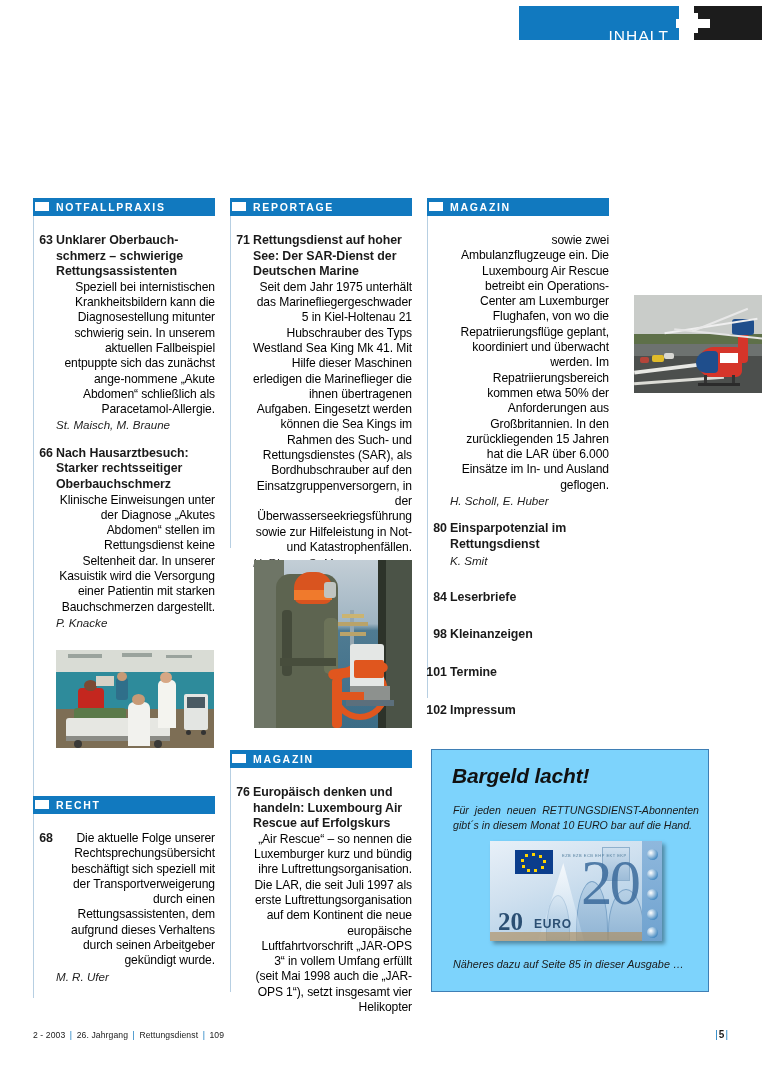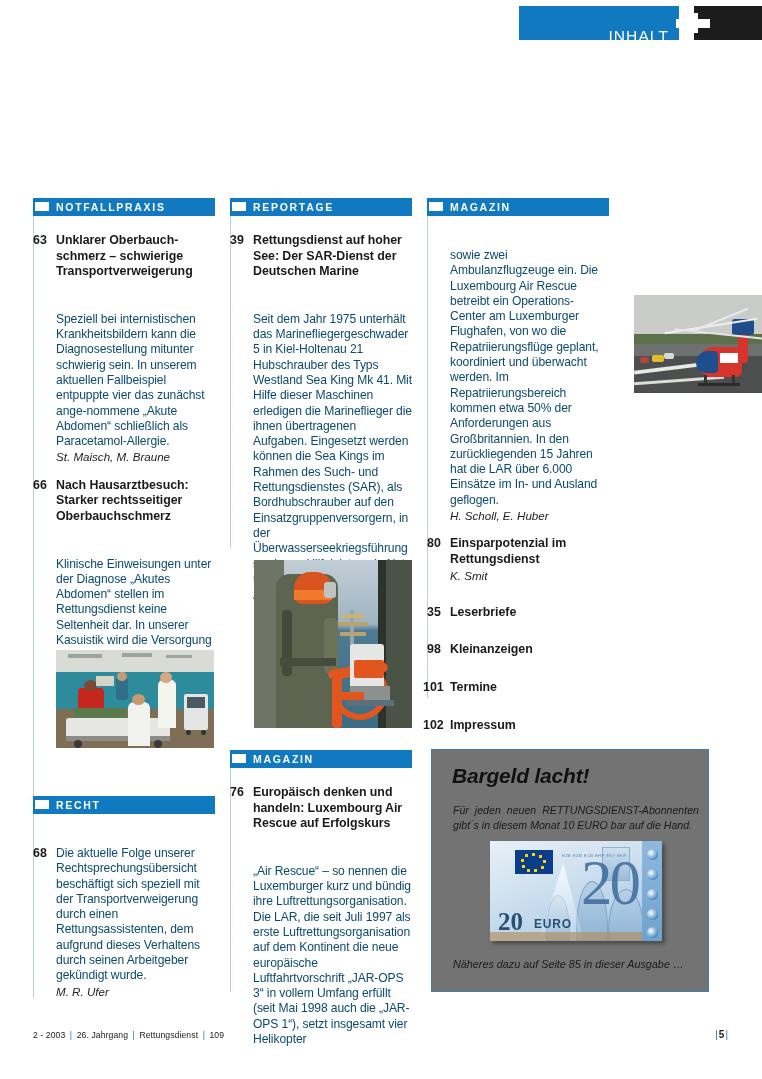--- a/index.html
+++ b/index.html
@@ -126,41 +126,40 @@
   .entry {
     position: relative;
     padding-left: 23px;
     margin-bottom: 13px;
   }
   .entry .pg {
     position: absolute;
     left: 0;
     top: 0;
     width: 20px;
-    text-align: left;
+    text-align: right;
     font-size: 12.4px;
     font-weight: 700;
     color: #1a1a1a;
     line-height: 15.6px;
   }
   .entry .ttl {
     font-size: 12.4px;
     font-weight: 700;
     color: #1a1a1a;
     line-height: 15.6px;
     letter-spacing: -0.05px;
   }
   .entry .body {
     font-size: 12.1px;
     font-weight: 400;
-    color: #0c4a6e;
+    color: #000000;
     line-height: 15.3px;
     letter-spacing: -0.1px;
-    text-align: left;
-    margin-top: 32px;
+    text-align: right;
   }
   .entry .auth {
     font-size: 11.6px;
     font-style: italic;
     color: #222222;
     line-height: 15.3px;
   }
   .entry.simple { margin-bottom: 22px; }
   .entry.simple .ttl { line-height: 15.6px; }
 
@@ -195,21 +194,21 @@
   }
 
   
   #adbox {
     position: absolute;
     left: 431px;
     top: 749px;
     width: 278px;
     height: 243px;
     border: 1px solid #3f7fb5;
-    background: #737373;
+    background: #7dd3fc;
     box-sizing: border-box;
   }
   #adbox .ad-title {
     position: absolute;
     left: 20px;
     top: 14px;
     font-size: 21px;
     font-weight: 700;
     font-style: italic;
     color: #111111;
@@ -367,22 +366,22 @@
   <div class="col" id="col1">
     <div class="col-rule" style="height:800px;"></div>
 
     <div class="secbar">
       <div class="tab"></div>
       <div class="secbar-label">NOTFALLPRAXIS</div>
     </div>
 
     <div class="entry">
       <div class="pg">63</div>
-      <div class="ttl">Unklarer Oberbauch-schmerz – schwierige Transportverweigerung</div>
-      <div class="body">Speziell bei internistischen Krankheitsbildern kann die Diagnosestellung mitunter schwierig sein. In unserem aktuellen Fallbeispiel entpuppte vier das zunächst ange-nommene „Akute Abdomen“ schließlich als Paracetamol-Allergie.</div>
+      <div class="ttl">Unklarer Oberbauch-schmerz – schwierige Rettungsassistenten</div>
+      <div class="body">Speziell bei internistischen Krankheitsbildern kann die Diagnosestellung mitunter schwierig sein. In unserem aktuellen Fallbeispiel entpuppte sich das zunächst ange-nommene „Akute Abdomen“ schließlich als Paracetamol-Allergie.</div>
       <div class="auth">St. Maisch, M. Braune</div>
     </div>
 
     <div class="entry">
       <div class="pg">66</div>
       <div class="ttl">Nach Hausarztbesuch: Starker rechtsseitiger Oberbauchschmerz</div>
       <div class="body">Klinische Einweisungen unter der Diagnose „Akutes Abdomen“ stellen im Rettungsdienst keine Seltenheit dar. In unserer Kasuistik wird die Versorgung einer Patientin mit starken Bauchschmerzen dargestellt.</div>
       <div class="auth">P. Knacke</div>
     </div>
   </div>
@@ -430,21 +429,21 @@
     </div>
   </div>
 
   <div class="col" id="col2">
     <div class="col-rule" style="height:350px;"></div>
     <div class="secbar">
       <div class="tab"></div>
       <div class="secbar-label">REPORTAGE</div>
     </div>
     <div class="entry">
-      <div class="pg">39</div>
+      <div class="pg">71</div>
       <div class="ttl">Rettungsdienst auf hoher See: Der SAR-Dienst der Deutschen Marine</div>
       <div class="body">Seit dem Jahr 1975 unterhält das Marinefliegergeschwader 5 in Kiel-Holtenau 21 Hubschrauber des Typs Westland Sea King Mk 41. Mit Hilfe dieser Maschinen erledigen die Marineflieger die ihnen übertragenen Aufgaben. Eingesetzt werden können die Sea Kings im Rahmen des Such- und Rettungsdienstes (SAR), als Bordhubschrauber auf den Einsatzgruppenversorgern, in der Überwasserseekriegsführung sowie zur Hilfeleistung in Not- und Katastrophenfällen.</div>
       <div class="auth">H. Rieger, O. Meyer</div>
     </div>
   </div>
 
   <div class="photo" id="photo2">
     <div class="px" style="inset:0;background:linear-gradient(180deg,#c3ced6 0%,#9fb4c2 38%,#4f7b92 42%,#3c6c86 100%);"></div>
     <div class="px" style="left:0;top:0;width:30px;height:100%;background:#6e7566;"></div>
     <div class="px" style="right:0;top:0;width:26px;height:100%;background:#4b5347;"></div>
@@ -495,21 +494,21 @@
       <div class="auth">H. Scholl, E. Huber</div>
     </div>
 
     <div class="entry" style="">
       <div class="pg">80</div>
       <div class="ttl">Einsparpotenzial im Rettungsdienst</div>
       <div class="auth">K. Smit</div>
     </div>
 
     <div class="entry simple" style="margin-top:22px;">
-      <div class="pg">35</div>
+      <div class="pg">84</div>
       <div class="ttl">Leserbriefe</div>
     </div>
     <div class="entry simple">
       <div class="pg">98</div>
       <div class="ttl">Kleinanzeigen</div>
     </div>
     <div class="entry simple">
       <div class="pg" style="width:24px;left:-4px;">101</div>
       <div class="ttl">Termine</div>
     </div>

